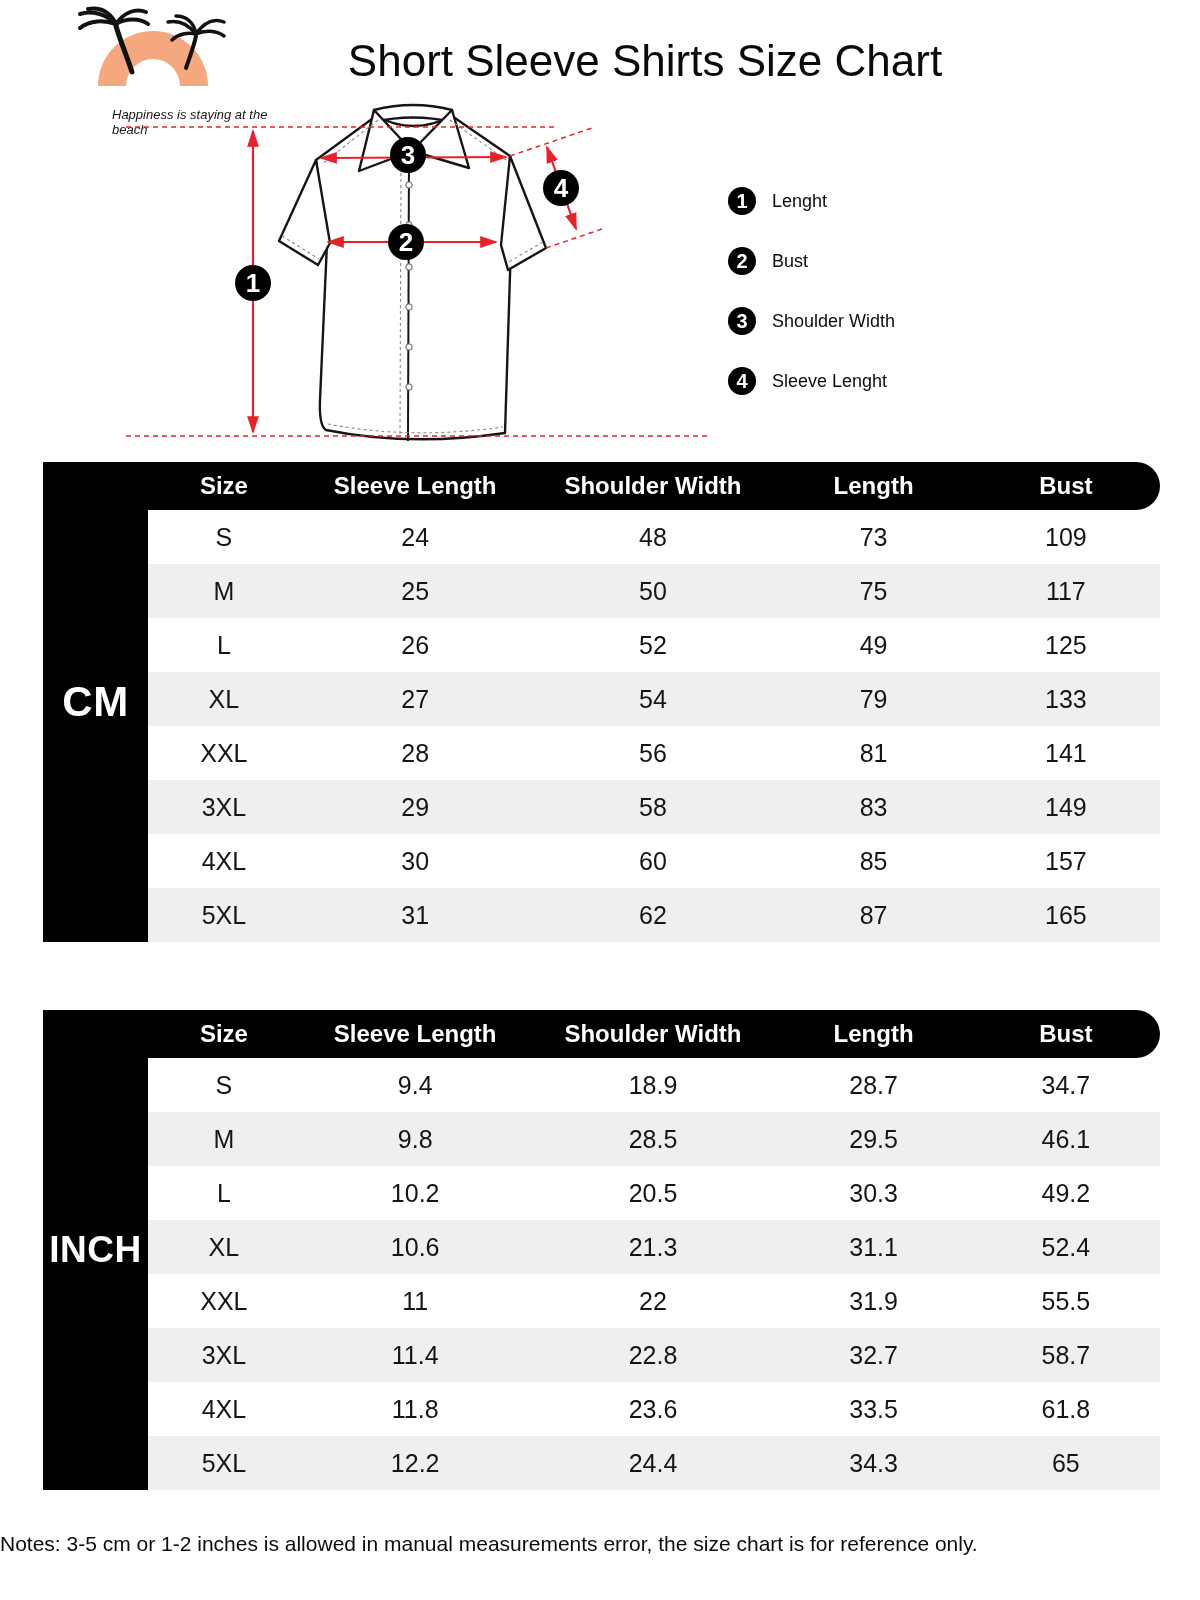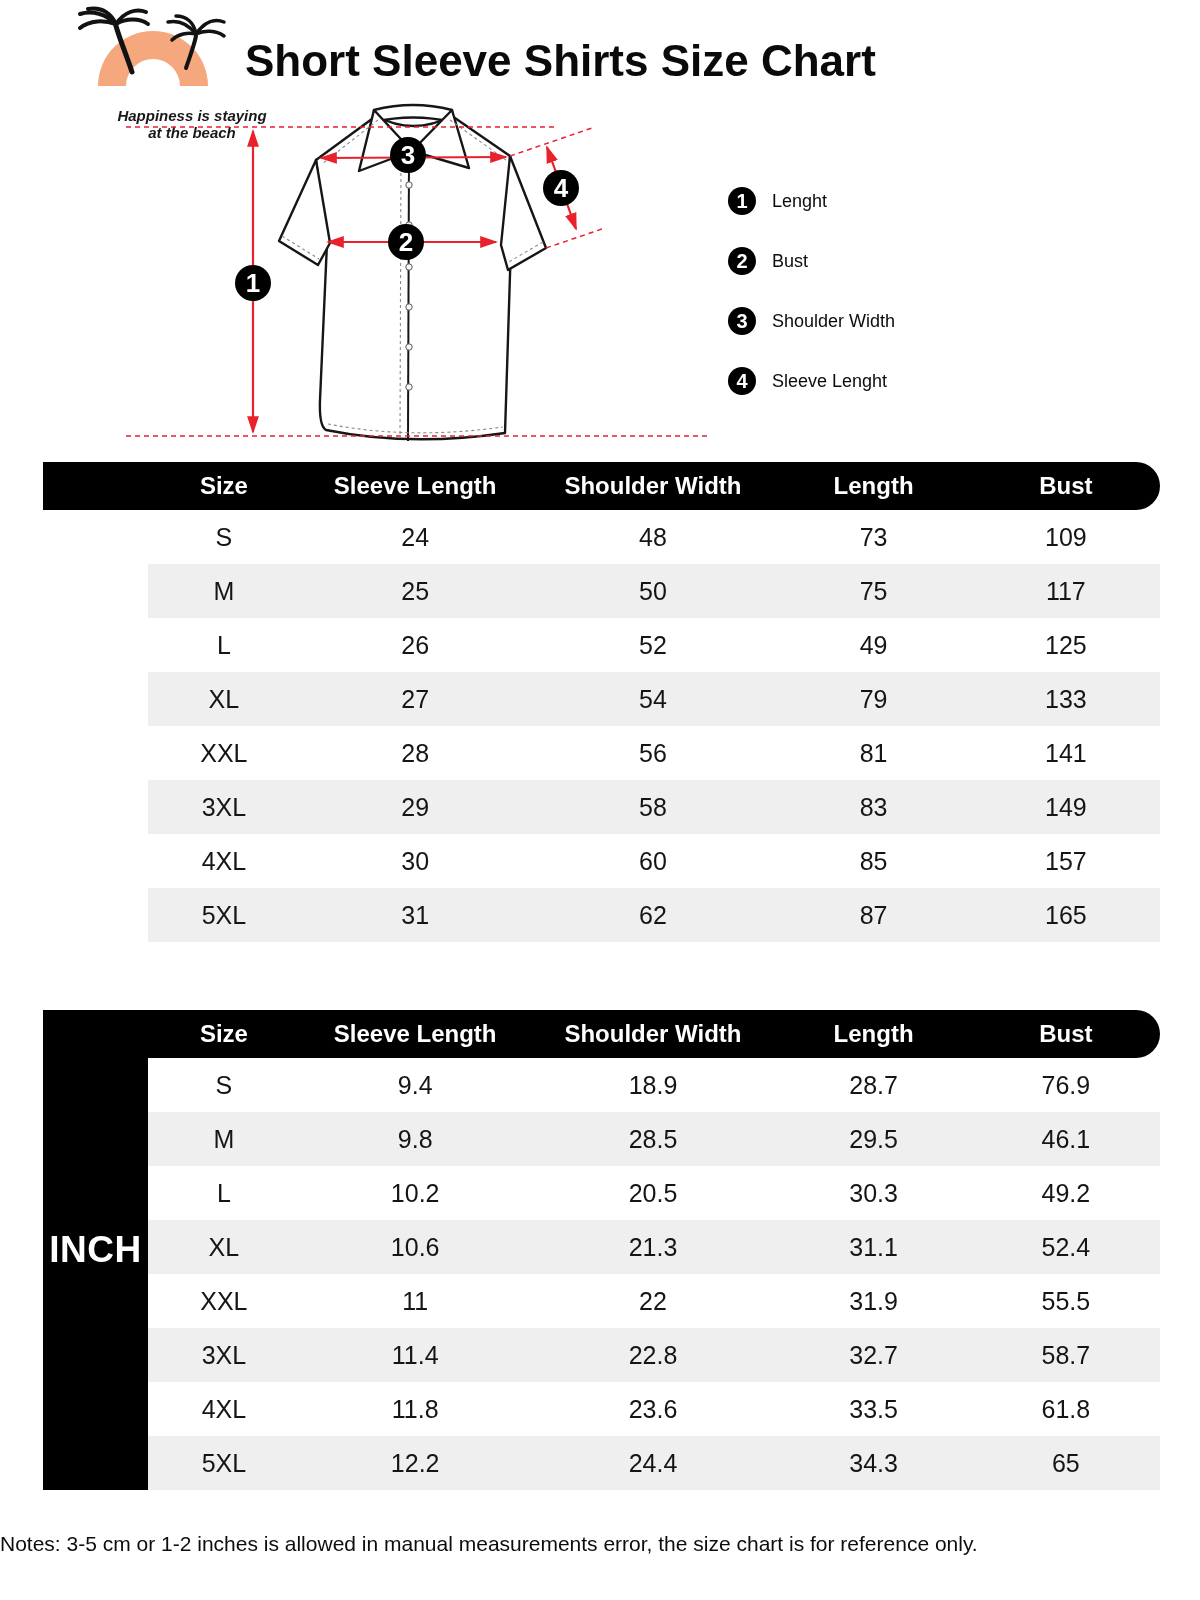--- a/index.html
+++ b/index.html
@@ -12,24 +12,24 @@
   html,body{width:1200px;height:1600px;background:#ffffff;overflow:hidden;
     font-family:"Liberation Sans",sans-serif;color:#111;}
   .stage{position:absolute;left:0;top:0;width:1200px;height:1600px;background:#fff;}
 
   
   .logo{position:absolute;left:28px;top:6px;width:244px;height:120px;}
   .logo-art{position:absolute;left:0;top:0;}
   .logo-name{position:absolute;left:0;top:48px;width:244px;text-align:center;
     font-family:"DejaVu Serif",serif;font-style:italic;font-weight:bold;
     font-size:39px;letter-spacing:-1px;color:#181818;}
-  .logo-tagline{position:absolute;left:84px;top:101px;width:160px;text-align:center;
-    font-style:italic;font-weight:bold;font-size:15px;color:#181818;}
-  .page-title{position:absolute;left:245px;top:36px;width:800px;text-align:left;
-    font-size:44px;font-weight:bold;letter-spacing:0px;color:#0a0a0a;}
+  .logo-tagline{position:absolute;left:84px;top:101px;width:160px;
+    font-style:italic;font-weight:normal;font-size:13px;color:#181818;}
+  .page-title{position:absolute;left:245px;top:36px;width:800px;text-align:center;
+    font-size:44px;font-weight:normal;letter-spacing:0px;color:#0a0a0a;}
 
   
   .diagram-svg{position:absolute;left:120px;top:100px;}
   .shirt{fill:#ffffff;stroke:#161616;stroke-width:2.4;stroke-linejoin:round;}
   .seam{fill:none;stroke:#8a8a8a;stroke-width:1.1;stroke-dasharray:3 3;}
   .btn{fill:#fafafa;stroke:#5a5a5a;stroke-width:1;}
   .ml{fill:none;stroke:var(--red);stroke-width:2.2;}
   .mdash{fill:none;stroke:var(--red);stroke-width:1.5;stroke-dasharray:5 4;}
   .mk{fill:var(--red);}
   .arch{fill:var(--orange);}
@@ -160,20 +160,23 @@
         <span class="legend-dot">3</span>
         <span class="legend-label">Shoulder Width</span>
       </div>
       <div class="legend-item">
         <span class="legend-dot">4</span>
         <span class="legend-label">Sleeve Lenght</span>
       </div>
     </div>
 
   <div class="size-table t-cm">
+    <div class="unit-col">
+      <span class="unit-text">CM</span>
+    </div>
     <div class="header-bar">
         <div class="header-cell c0">Size</div>
         <div class="header-cell c1">Sleeve Length</div>
         <div class="header-cell c2">Shoulder Width</div>
         <div class="header-cell c3">Length</div>
         <div class="header-cell c4">Bust</div>
       </div>
     <div class="rows">
         <div class="trow">
           <div class="tcell c0">S</div>
@@ -244,21 +247,21 @@
         <div class="header-cell c2">Shoulder Width</div>
         <div class="header-cell c3">Length</div>
         <div class="header-cell c4">Bust</div>
       </div>
     <div class="rows">
         <div class="trow">
           <div class="tcell c0">S</div>
           <div class="tcell c1">9.4</div>
           <div class="tcell c2">18.9</div>
           <div class="tcell c3">28.7</div>
-          <div class="tcell c4">76.9</div>
+          <div class="tcell c4">34.7</div>
         </div>
         <div class="trow alt">
           <div class="tcell c0">M</div>
           <div class="tcell c1">9.8</div>
           <div class="tcell c2">28.5</div>
           <div class="tcell c3">29.5</div>
           <div class="tcell c4">46.1</div>
         </div>
         <div class="trow">
           <div class="tcell c0">L</div>

